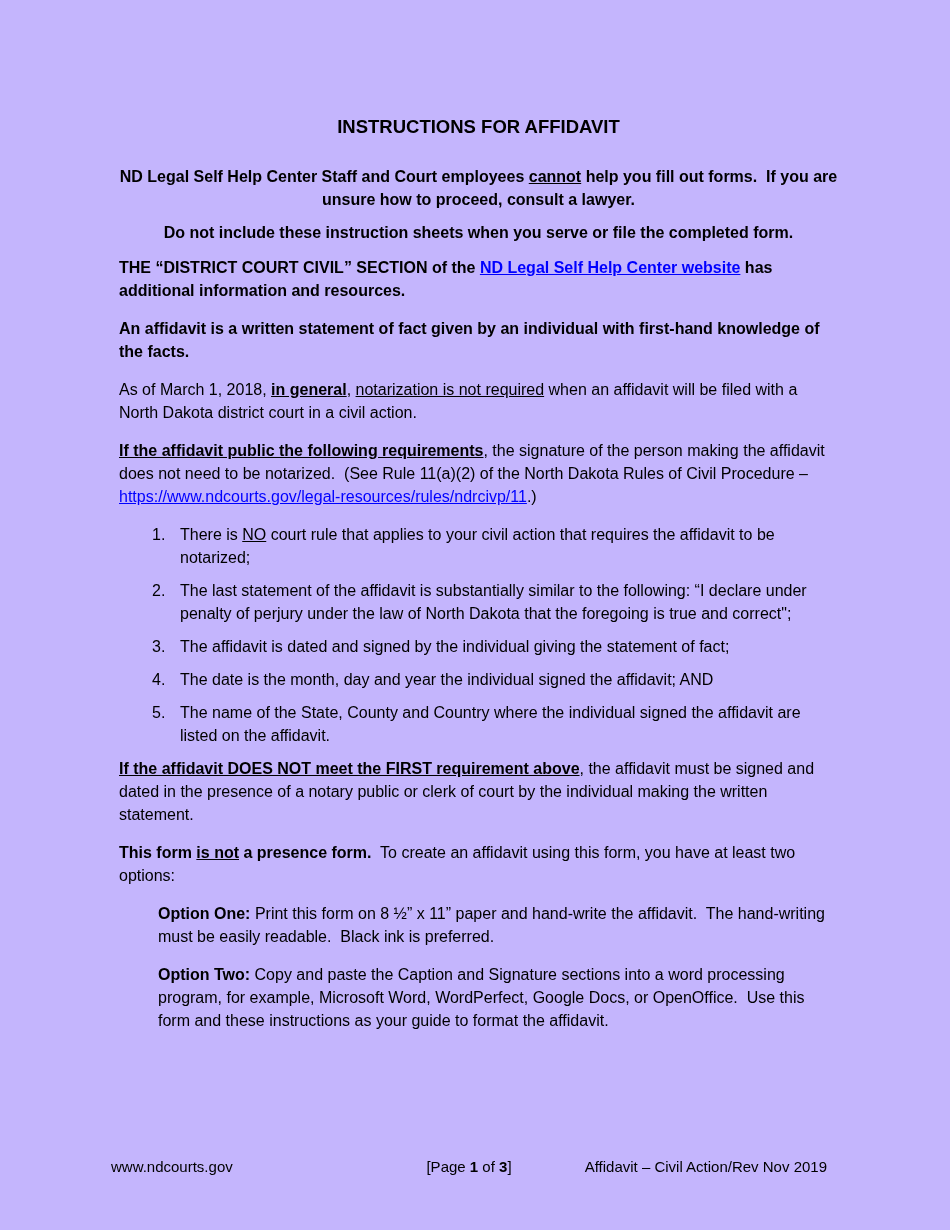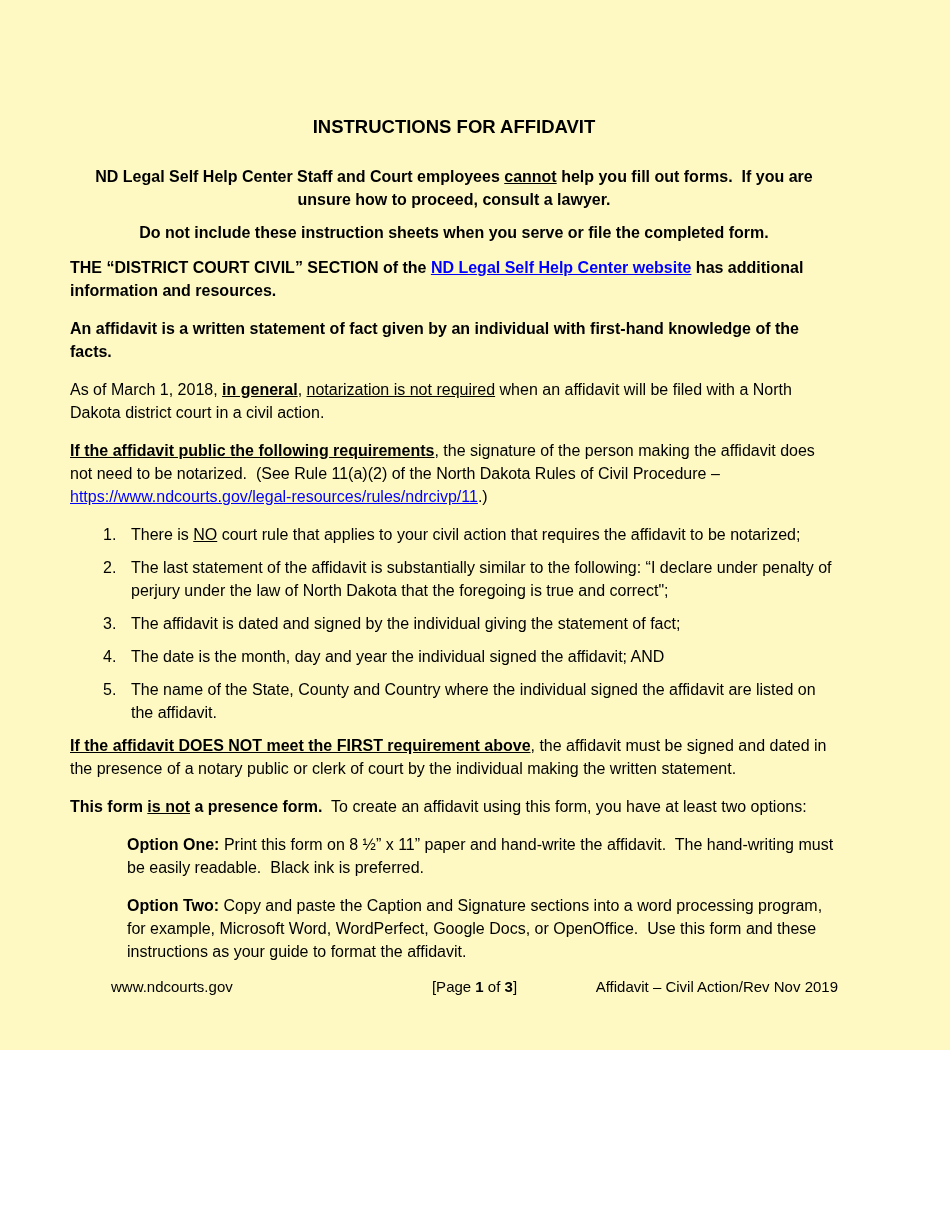--- a/index.html
+++ b/index.html
@@ -11,23 +11,23 @@
     width: 950px;
     height: 1230px;
     font-family: "Liberation Sans", sans-serif;
     color: #000000;
     -webkit-font-smoothing: antialiased;
   }
   .page {
     position: relative;
     box-sizing: border-box;
     width: 950px;
-    height: 1050px;
-    padding: 115px 112px 0 70px;
-    background: #fef9c3;
+    height: 1230px;
+    padding: 115px 112px 0 119px;
+    background: #c4b5fd;
     overflow: hidden;
   }
   .doc-title {
     text-align: center;
     font-weight: 700;
     font-size: 18.5px;
     line-height: 23px;
     margin: 0 0 27px 0;
   }
   .para {
@@ -45,31 +45,31 @@
   .list-item {
     display: flex;
     margin-bottom: 10px;
   }
   .list-num {
     flex: none;
     width: 28px;
     margin-left: 33px;
   }
   .list-text { flex: 1; }
-  .option { margin-left: 57px; }
+  .option { margin-left: 39px; }
   .b { font-weight: 700; }
   .u { text-decoration: underline; }
   a.link {
     color: var(--link-color, #0000FF);
     text-decoration: underline;
   }
   .footer {
     position: absolute;
     left: 111px;
-    right: 112px;
+    right: 123px;
     bottom: 53px;
     display: grid;
     grid-template-columns: 1fr auto 1fr;
     align-items: baseline;
     font-size: 15px;
     line-height: 20px;
   }
   .footer-left  { justify-self: start; }
   .footer-center{ justify-self: center; }
   .footer-right { justify-self: end; text-align: center; }

